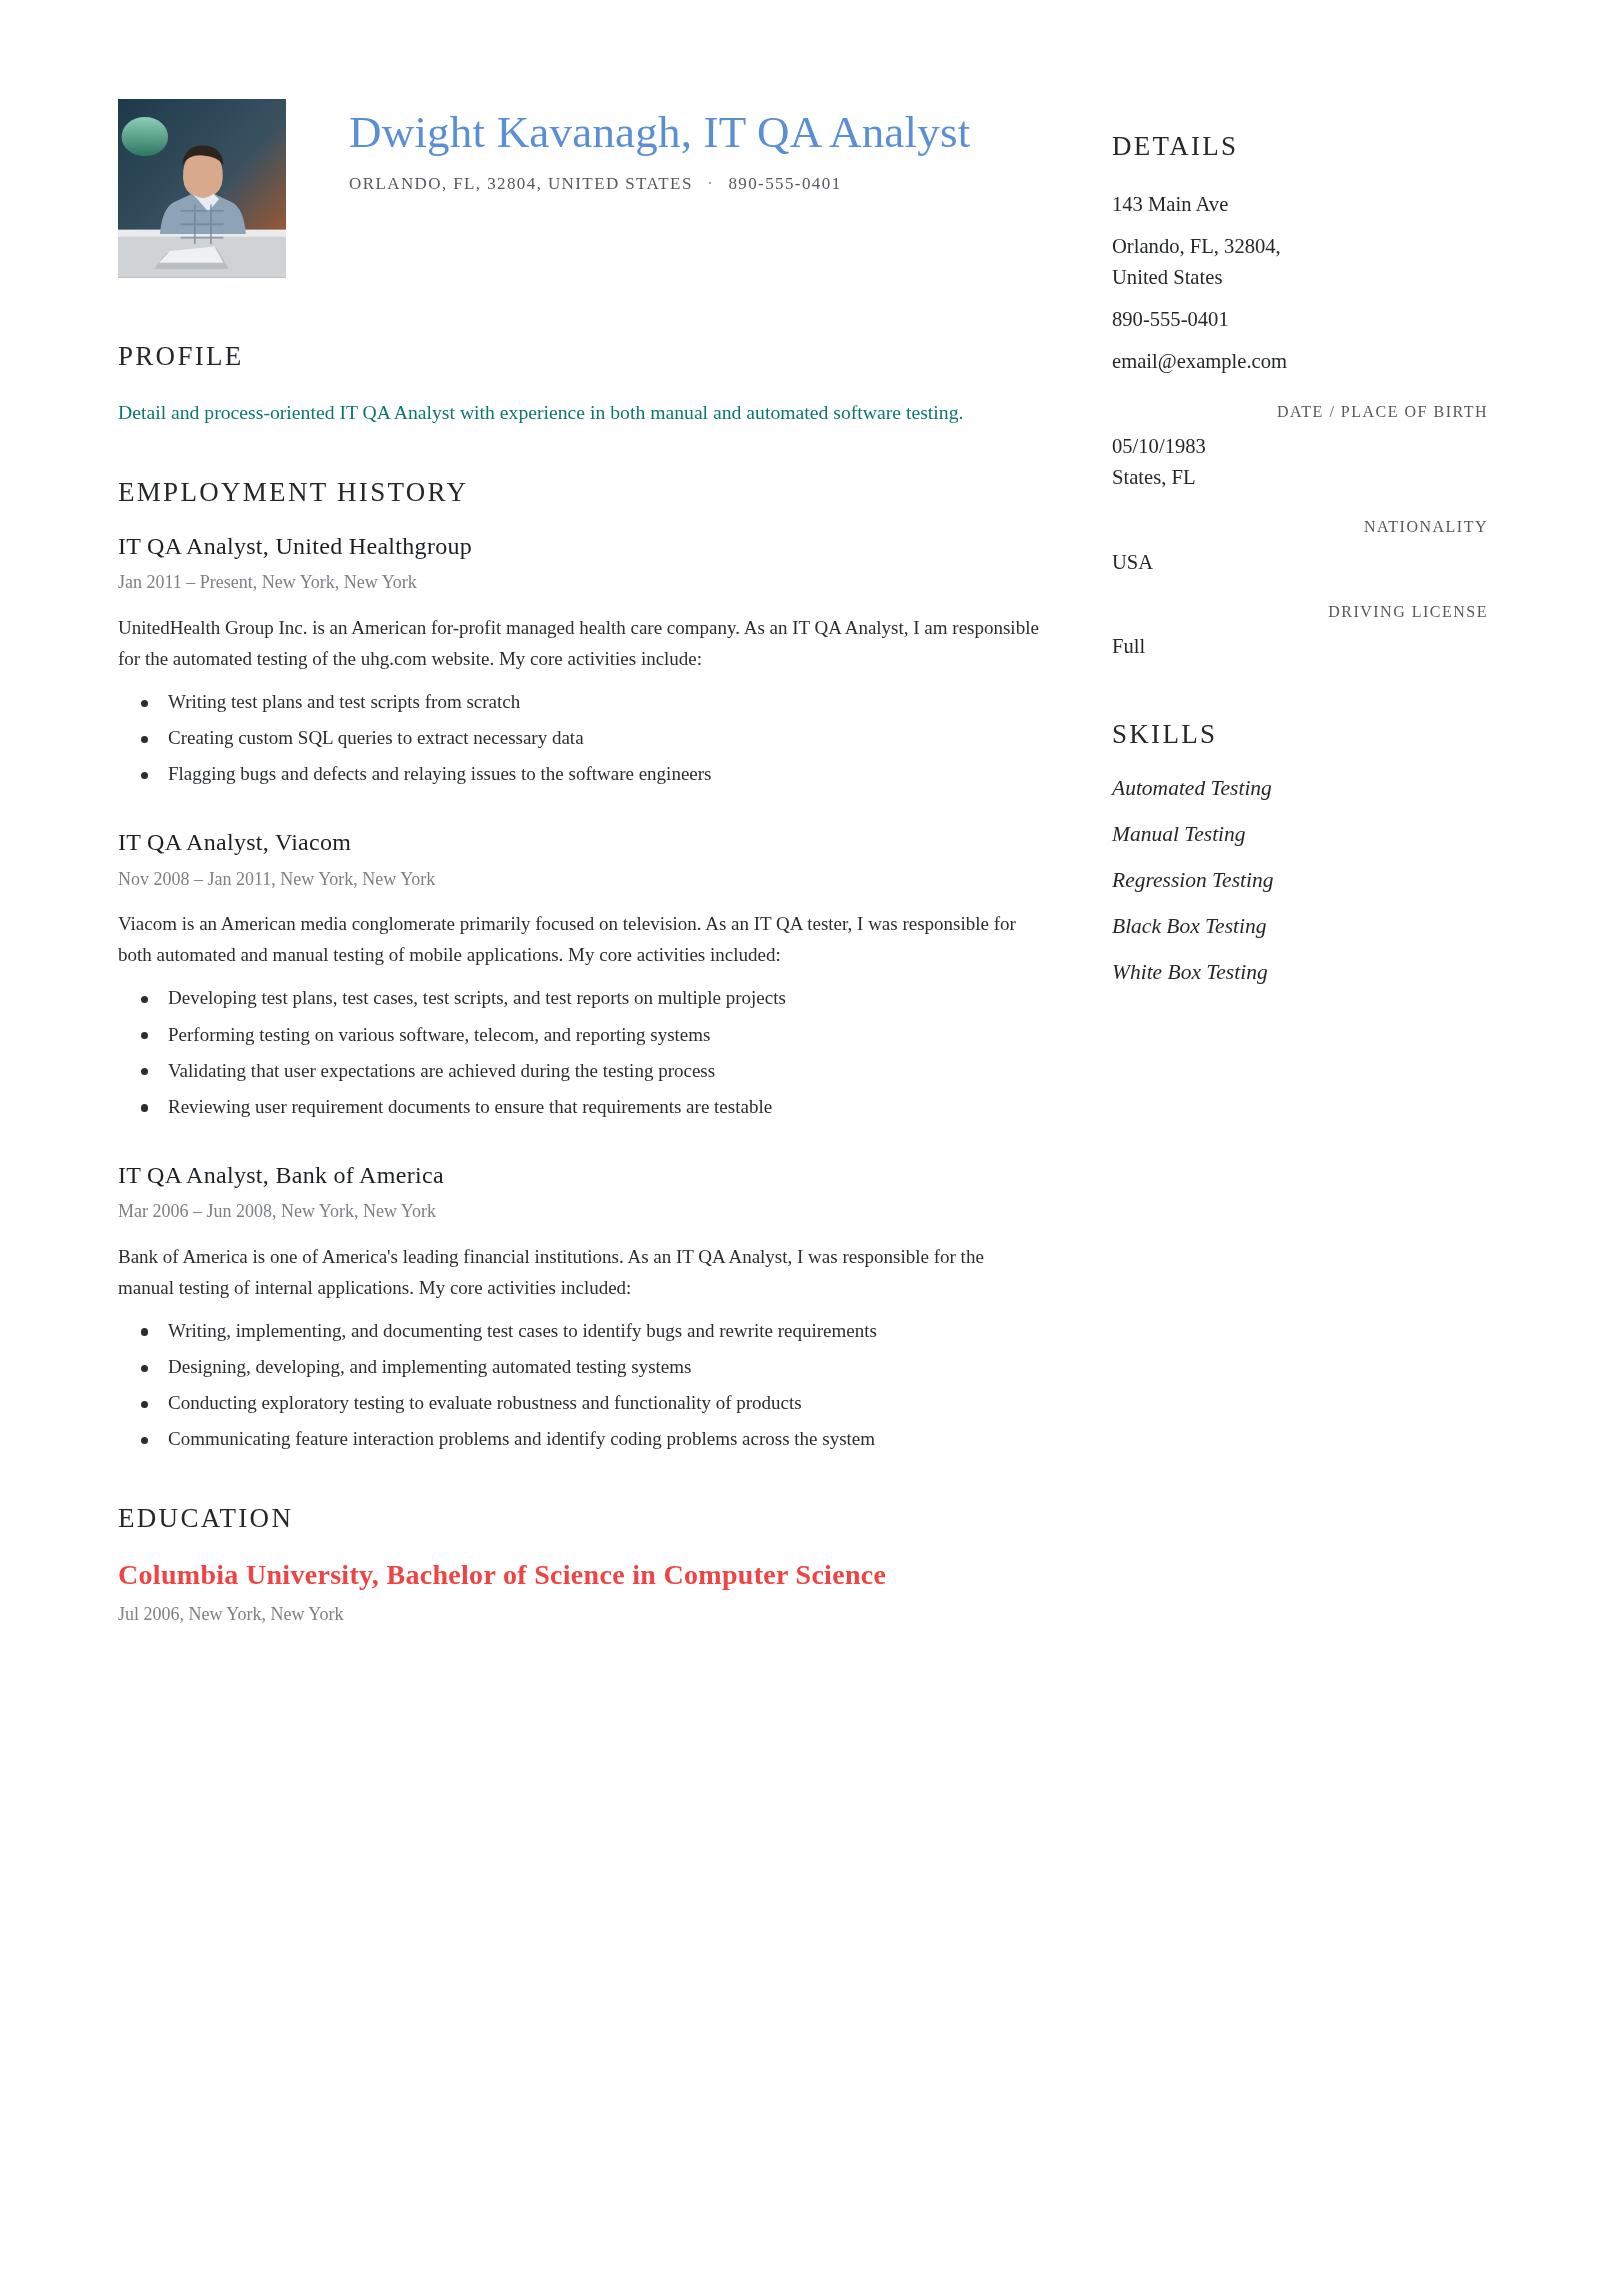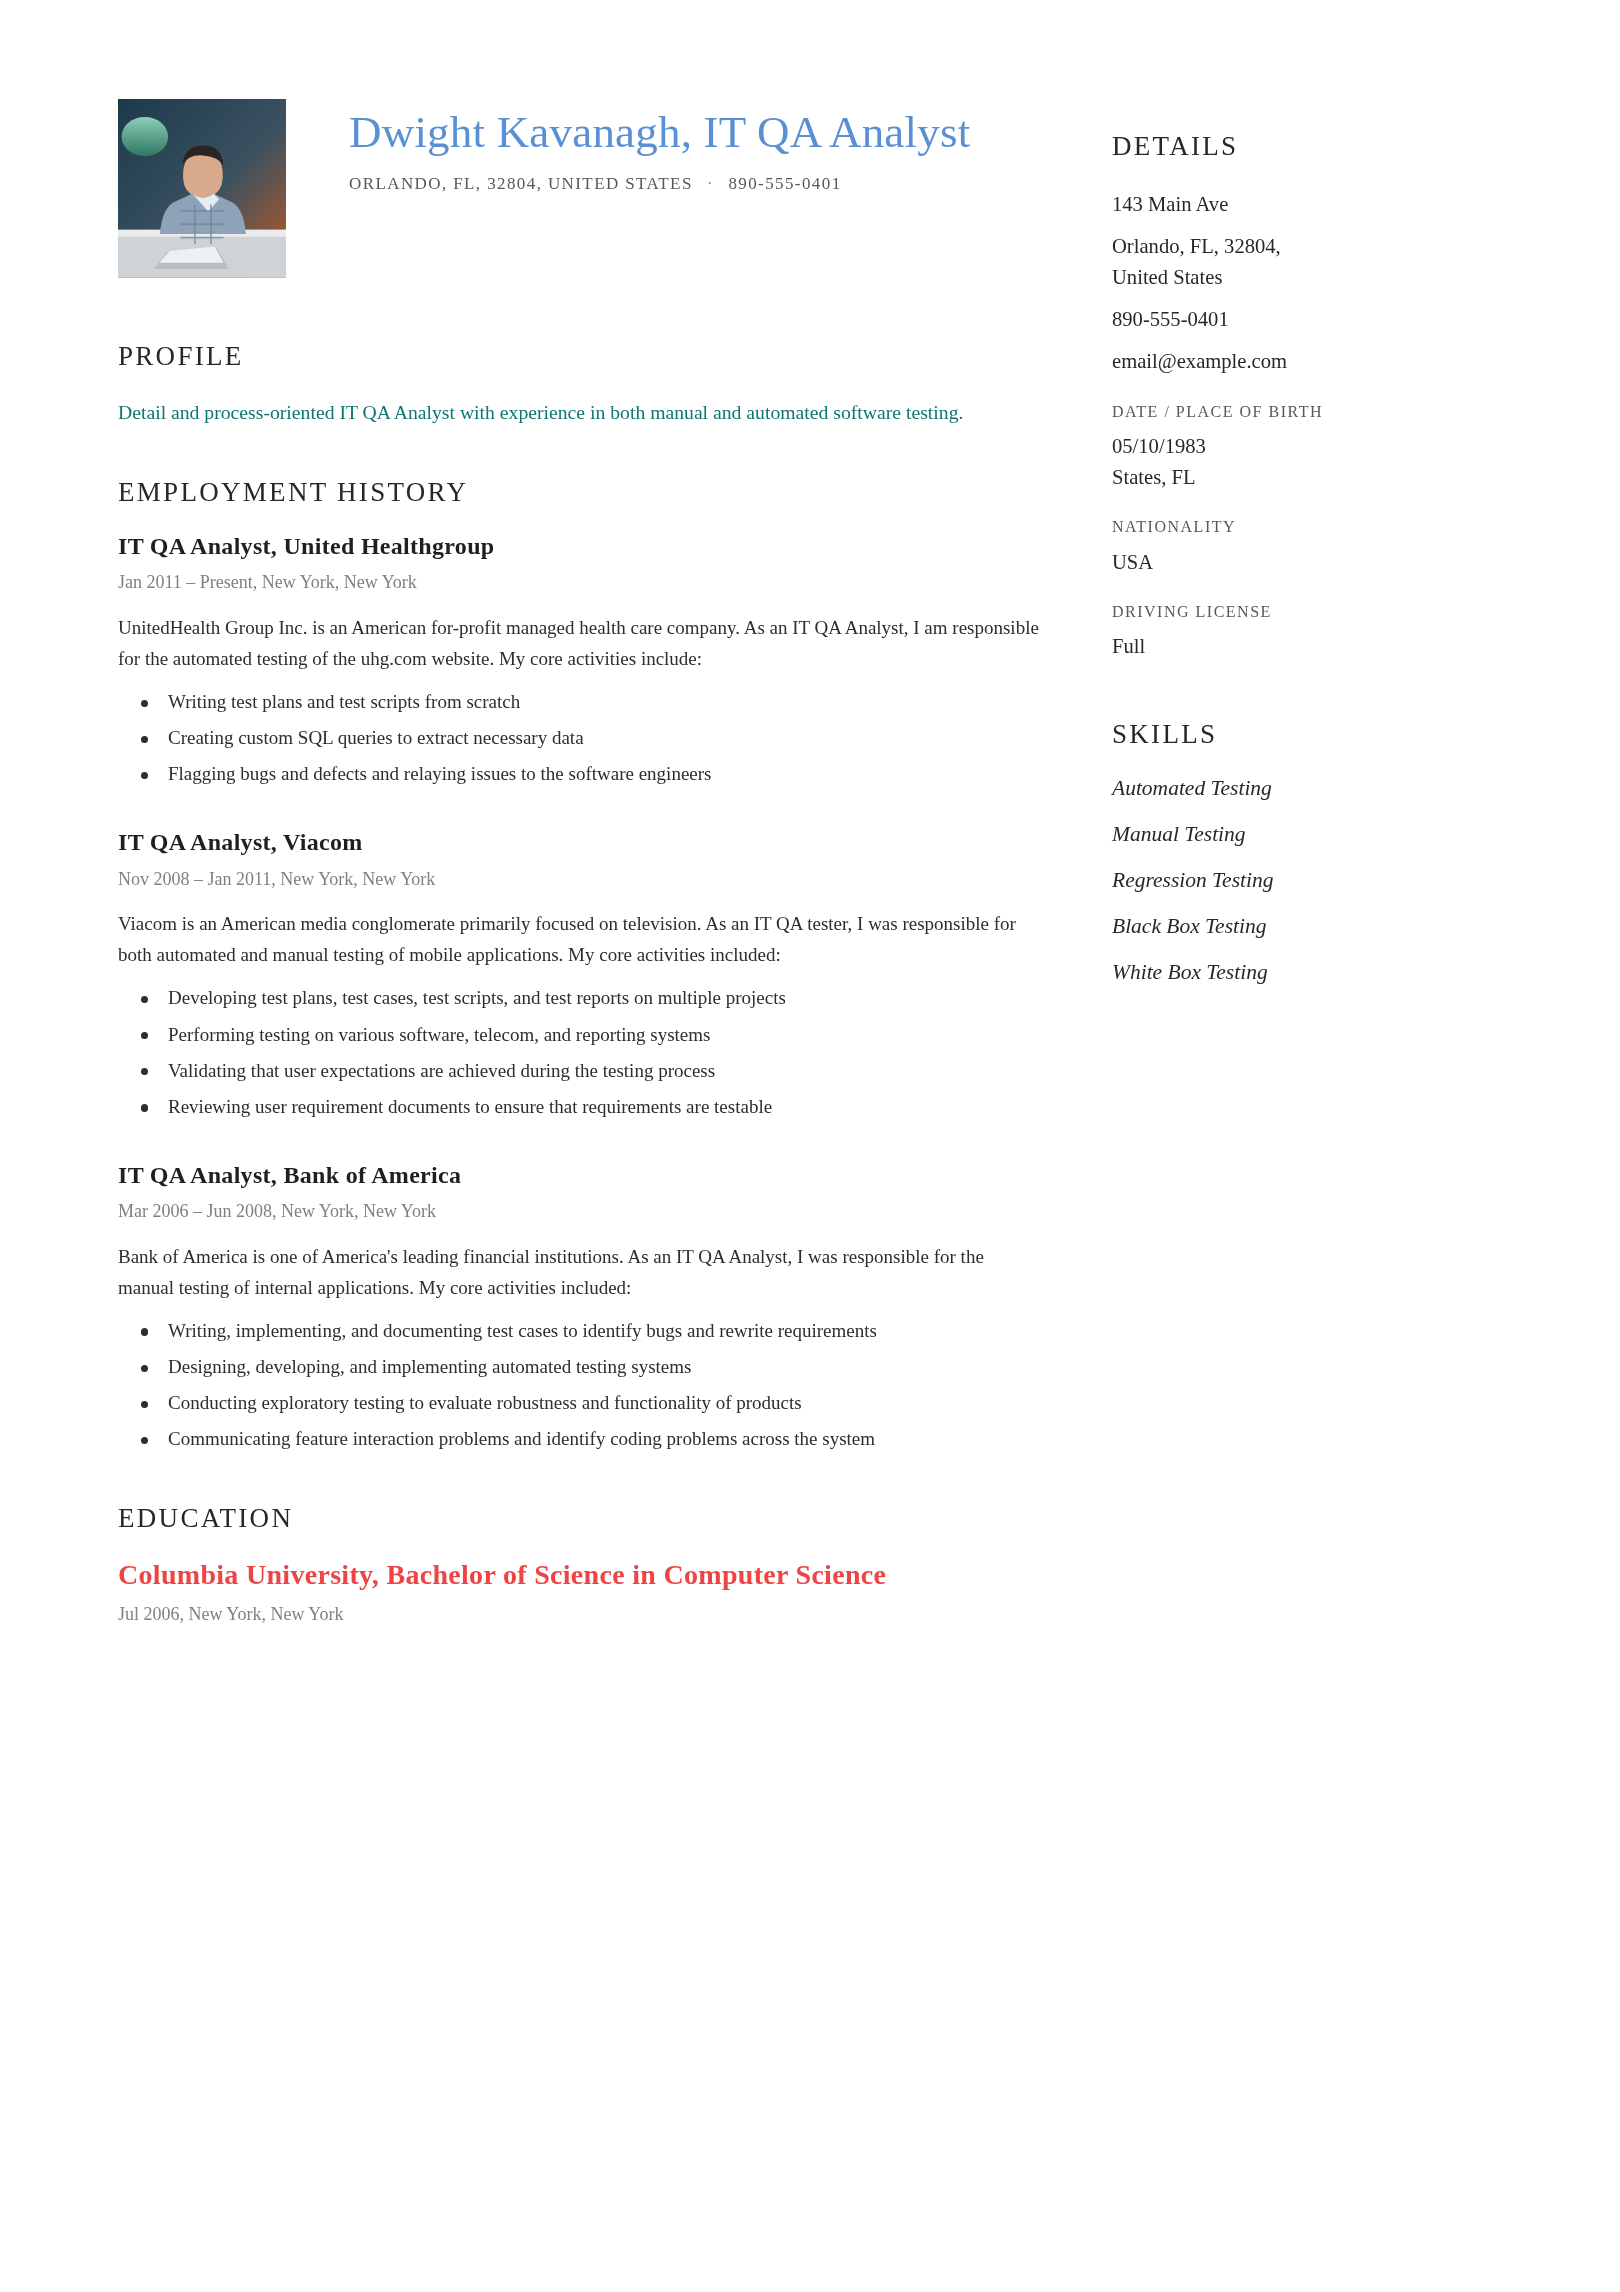--- a/index.html
+++ b/index.html
@@ -92,21 +92,21 @@
     color: #0f766e;
     margin: 0;
     max-width: 949px;
   }
 
   
   .job { margin-bottom: 39px; }
   .job:last-child { margin-bottom: 0; }
   .job-title {
     font-size: 24px;
-    font-weight: bold;
+    font-weight: normal;
     letter-spacing: 0.3px;
     color: #1d2023;
     margin: 0 0 12.5px 0;
   }
   .job-meta {
     font-size: 18px;
     color: #7d8084;
     margin: 0 0 19.7px 0;
   }
   .job-desc {
@@ -167,20 +167,21 @@
     font-size: 20.6px;
     line-height: 1.52;
     color: #25282b;
     margin-bottom: 10.7px;
   }
   .side-label {
     font-size: 16px;
     letter-spacing: 1.5px;
     color: #55585c;
     margin: 25px 0 10.7px 0;
+    text-align: right;
   }
   .side-value {
     font-size: 20.6px;
     line-height: 1.5;
     color: #25282b;
   }
   .skills-list { margin-top: 3.6px; font-style: italic; }
   .skill-item {
     font-size: 21.5px;
     line-height: 1.1;

